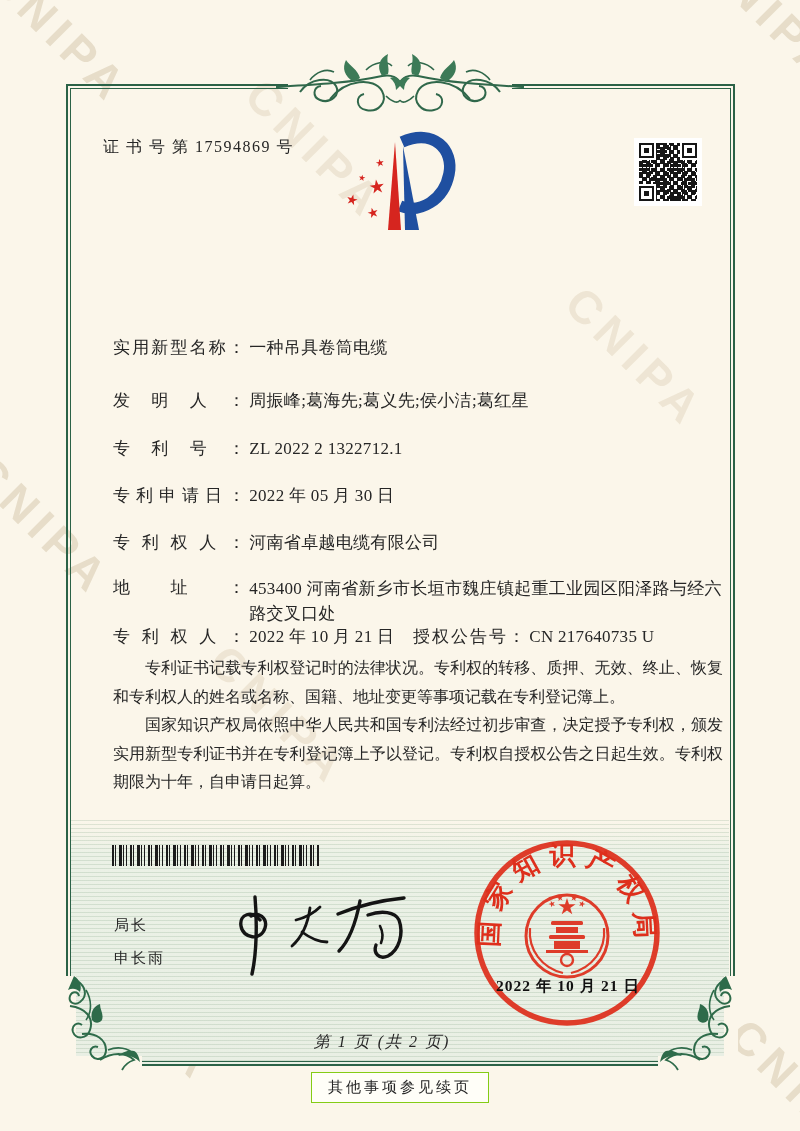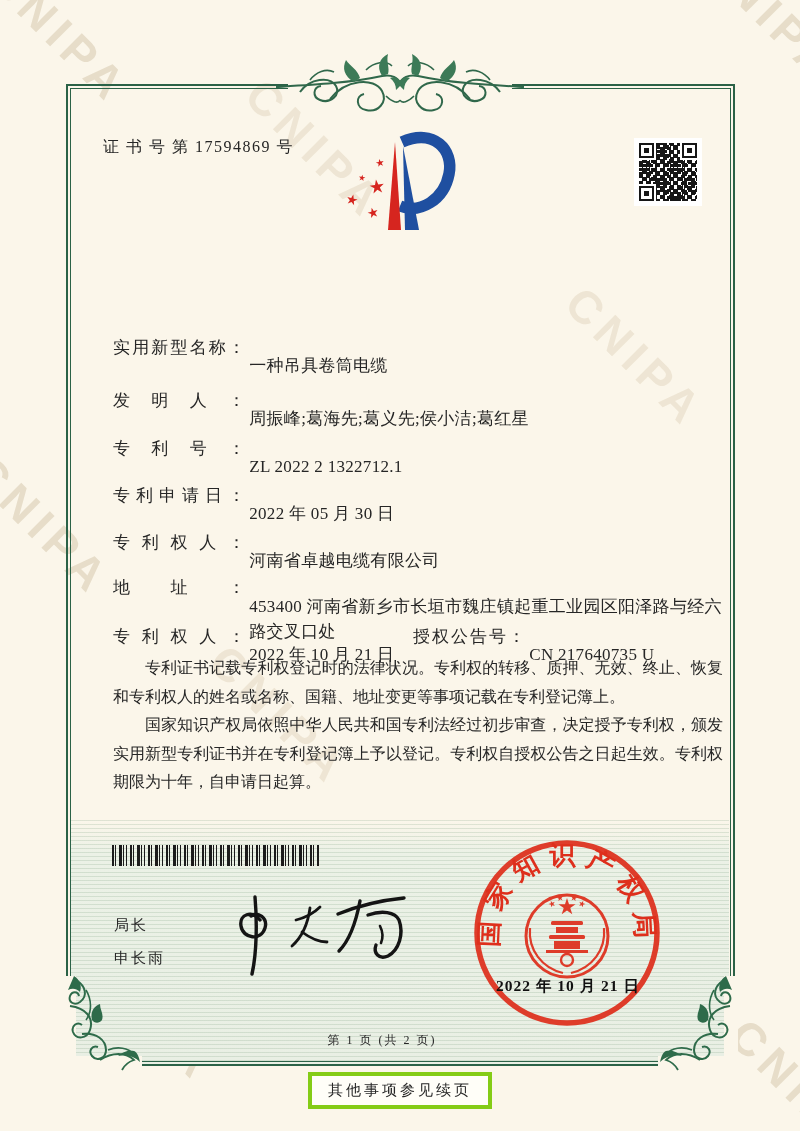--- a/index.html
+++ b/index.html
@@ -26,44 +26,44 @@
 
   .orn{position:absolute;}
 
   .certno{position:absolute;left:103px;top:137px;font-size:16px;letter-spacing:1.5px;}
   .title{position:absolute;left:0;top:238px;width:800px;text-align:center;
          font-size:40px;font-weight:bold;letter-spacing:6px;color:#171717;}
 
   .row{position:absolute;left:113px;font-size:17px;line-height:24px;}
   .lbl{display:inline-block;width:132px;text-align:justify;text-align-last:justify;vertical-align:top;}
   .lbl.small{width:112px;}
-  .val{display:inline-block;vertical-align:top;letter-spacing:.3px;margin-top:18px;}
+  .val{display:inline-block;vertical-align:top;letter-spacing:.3px;}
   .val.wrap{width:478px;line-height:25px;}
 
   .paras{position:absolute;left:113px;top:654px;width:610px;font-size:16px;
          line-height:28.5px;text-align:justify;}
   .paras p{margin:0;text-indent:2em;}
 
   .barcode{position:absolute;left:112px;top:845px;width:207px;height:21px;
     background:repeating-linear-gradient(90deg,
       #1c1c1c 0 2px,transparent 2px 3px,#1c1c1c 3px 4px,transparent 4px 7px,
       #1c1c1c 7px 10px,transparent 10px 11px,#1c1c1c 11px 12px,transparent 12px 14px,
       #1c1c1c 14px 15px,transparent 15px 18px);}
 
   .signer{position:absolute;left:114px;font-size:15px;letter-spacing:2px;}
   .sig{position:absolute;left:222px;top:890px;}
 
   .seal{position:absolute;left:468px;top:836px;width:198px;height:198px;}
   .sealdate{position:absolute;left:480px;top:976px;width:176px;text-align:center;
             font-size:15.5px;font-weight:bold;color:#101010;letter-spacing:1px;z-index:6;}
 
   .pageinfo{position:absolute;left:0;top:1032px;width:764px;text-align:center;
-            font-size:12px;letter-spacing:2px;}
+            font-size:16px;letter-spacing:2px;font-style:italic;}
   .contbox{position:absolute;left:50%;top:1072px;transform:translateX(-50%);
-           border:4px solid #84cc16;background:#fffef8;padding:5px 16px;
+           border:1px solid #84cc16;background:#fffef8;padding:5px 16px;
            font-size:15px;letter-spacing:3px;}
 
   
   .qr{position:absolute;left:634px;top:138px;width:68px;height:68px;background:#fff;
       padding:5px;box-sizing:border-box;}
   .qr-noise{position:relative;width:58px;height:58px;
       background:
         repeating-conic-gradient(#161616 0 25%, transparent 0 50%) 0 0/7px 7px,
         repeating-conic-gradient(#161616 0 25%, transparent 0 50%) 3px 2px/9px 9px;}
   .f{position:absolute;width:15px;height:15px;border:2.5px solid #161616;background:#fff;

